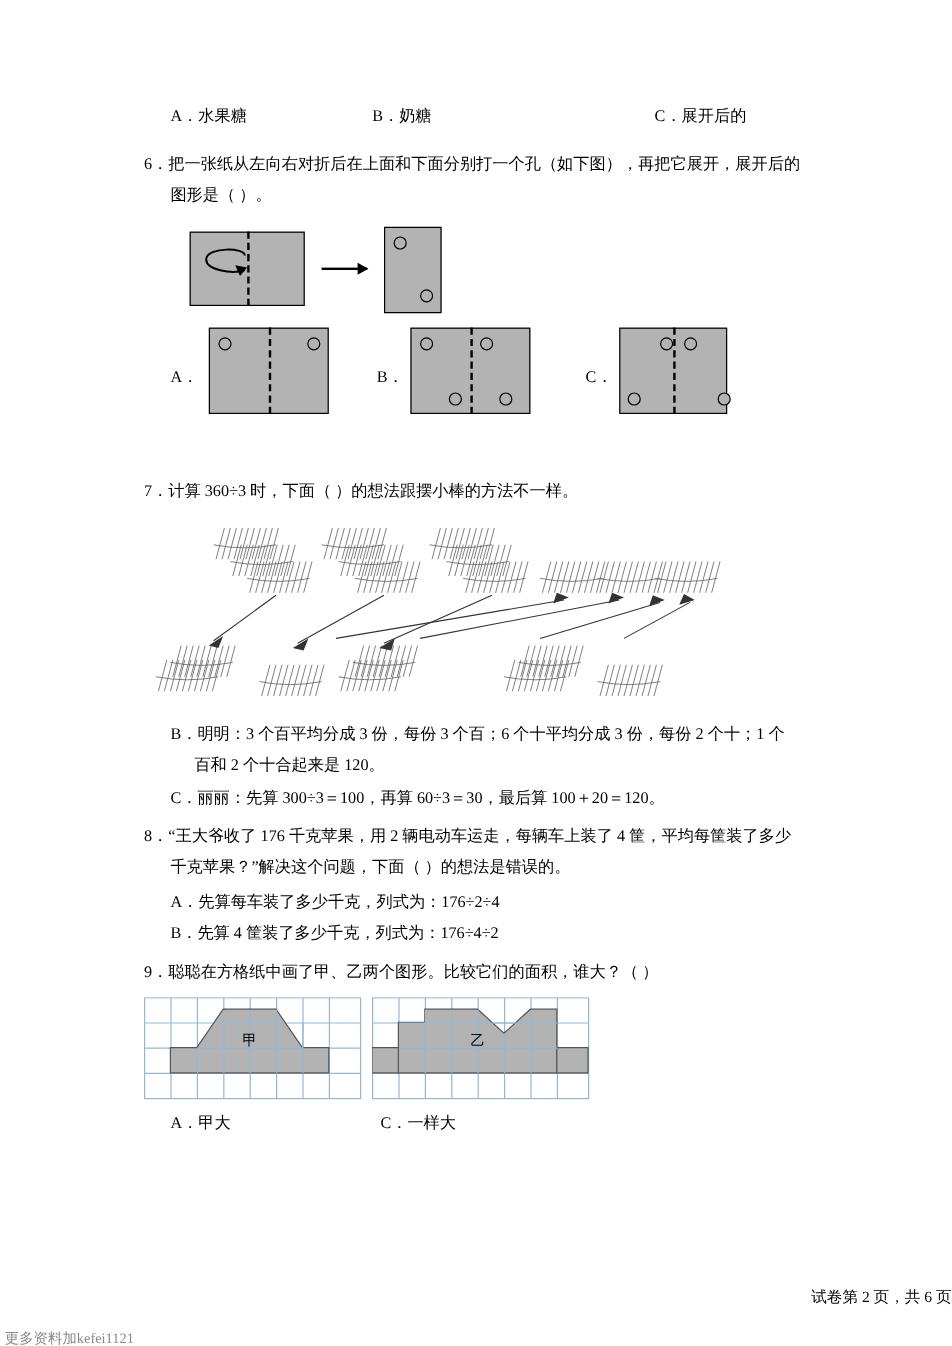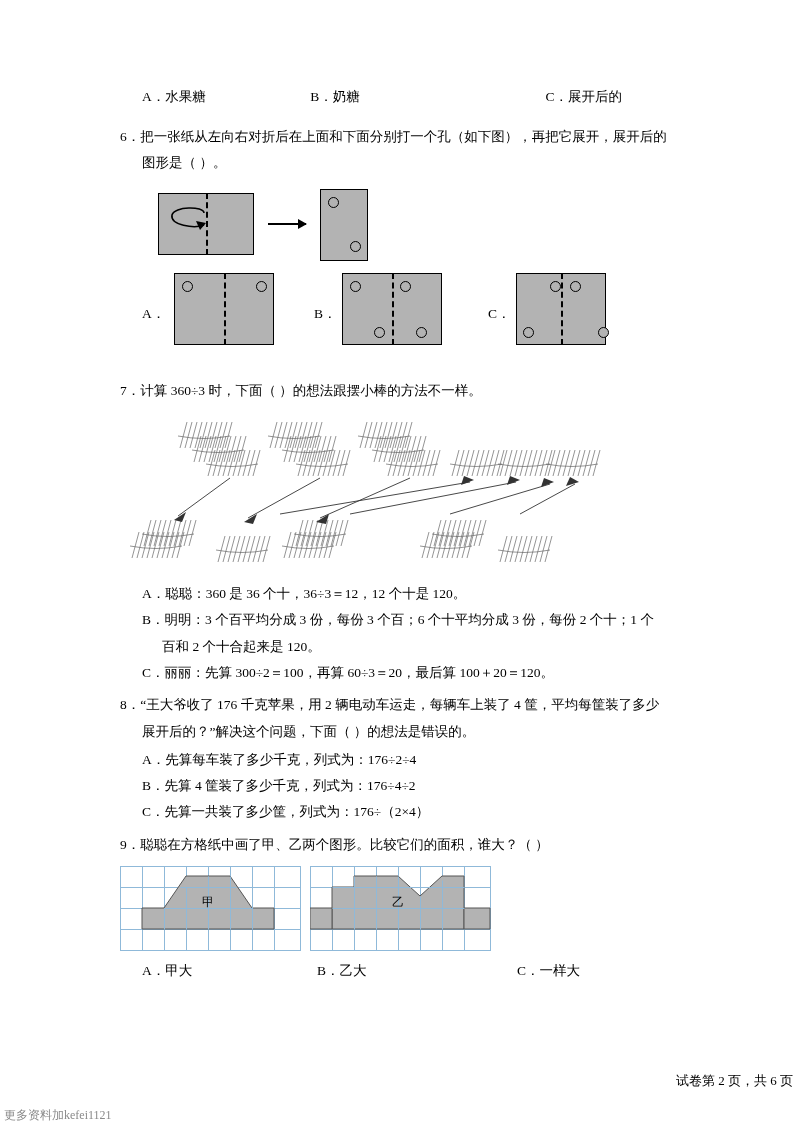--- a/index.html
+++ b/index.html
@@ -166,21 +166,21 @@
 
       <div class="lbl" style="left:368px; top:122px;">C．</div>
       <div class="paperbox" style="left:396px; top:90px; width:90px; height:72px;"></div>
       <div class="dash" style="left:441px; top:90px; height:72px;"></div>
       <div class="hole" style="left:430px; top:98px;"></div>
       <div class="hole" style="left:450px; top:98px;"></div>
       <div class="hole" style="left:403px; top:144px;"></div>
       <div class="hole" style="left:478px; top:144px;"></div>
     </div>
 
-    <div class="q" style="margin-top:10px;">
+    <div class="q" style="margin-top:28px;">
       <div class="qline">
         <span>7．</span><span>计算 360÷3 时，下面（    ）的想法跟摆小棒的方法不一样。</span>
       </div>
     </div>
 
     <div class="fig7">
       <svg width="540" height="175" viewBox="0 0 540 175">
         <defs>
           <g id="bundle">
             <rect x="0" y="0" width="4" height="26" fill="#fff" stroke="#555" stroke-width="0.7" transform="rotate(-8 2 13)"></rect>
@@ -298,36 +298,34 @@
           <line x1="230" y1="108" x2="396" y2="76"></line>
           <polygon points="400,74 387,79 390,70" fill="#333" stroke="none"></polygon>
           <line x1="330" y1="108" x2="430" y2="78"></line>
           <polygon points="434,76 421,81 424,72" fill="#333" stroke="none"></polygon>
           <line x1="400" y1="108" x2="455" y2="78"></line>
           <polygon points="459,76 446,80 450,71" fill="#333" stroke="none"></polygon>
         </g>
       </svg>
     </div>
 
-    <div class="opt">A．聪聪：360 是 36 个十，36÷3＝12，12 个十是 120。</div>
     <div class="opt-hang">
       <span>B．明明：3 个百平均分成 3 份，每份 3 个百；6 个十平均分成 3 份，每份 2 个十；1 个</span>
       <span class="cont">百和 2 个十合起来是 120。</span>
     </div>
-    <div class="opt">C．丽丽：先算 300÷2＝100，再算 60÷3＝20，最后算 100＋20＝120。</div>
+    <div class="opt">C．丽丽：先算 300÷3＝100，再算 60÷3＝30，最后算 100＋20＝120。</div>
 
     <div class="q" style="margin-top:6px;">
       <div class="qline">
         <span>8．</span><span>“王大爷收了 176 千克苹果，用 2 辆电动车运走，每辆车上装了 4 筐，平均每筐装了多少</span>
       </div>
-      <div class="qline indent">展开后的？”解决这个问题，下面（    ）的想法是错误的。</div>
+      <div class="qline indent">千克苹果？”解决这个问题，下面（    ）的想法是错误的。</div>
     </div>
     <div class="opt">A．先算每车装了多少千克，列式为：176÷2÷4</div>
     <div class="opt">B．先算 4 筐装了多少千克，列式为：176÷4÷2</div>
-    <div class="opt">C．先算一共装了多少筐，列式为：176÷（2×4）</div>
 
     <div class="q" style="margin-top:6px;">
       <div class="qline">
         <span>9．</span><span>聪聪在方格纸中画了甲、乙两个图形。比较它们的面积，谁大？（    ）</span>
       </div>
     </div>
 
     <div class="fig9">
 
       <svg width="190" height="90" viewBox="0 0 190 90" style="position:absolute; left:0; top:0;">
@@ -382,21 +380,20 @@
           <line x1="132.5" y1="14.5" x2="132.5" y2="63.5"></line>
           <line x1="22.5" y1="42.5" x2="154.5" y2="42.5"></line>
           <line x1="22.5" y1="21.5" x2="154.5" y2="21.5"></line>
         </g>
         <text x="88" y="40" font-size="12" text-anchor="middle" fill="#000" font-family="Liberation Serif, serif">乙</text>
       </svg>
     </div>
 
     <div class="row-choices" style="">
       <div class="ch ch-a">A．甲大</div>
-      <div class="ch ch-b" style="width:200px;">B．乙大</div>
       <div class="ch ch-c">C．一样大</div>
     </div>
 
   </div>
 
   <div class="footer">试卷第 2 页，共 6 页</div>
   <div class="watermark">更多资料加kefei1121</div>
 </div>
 
 </body></html>

